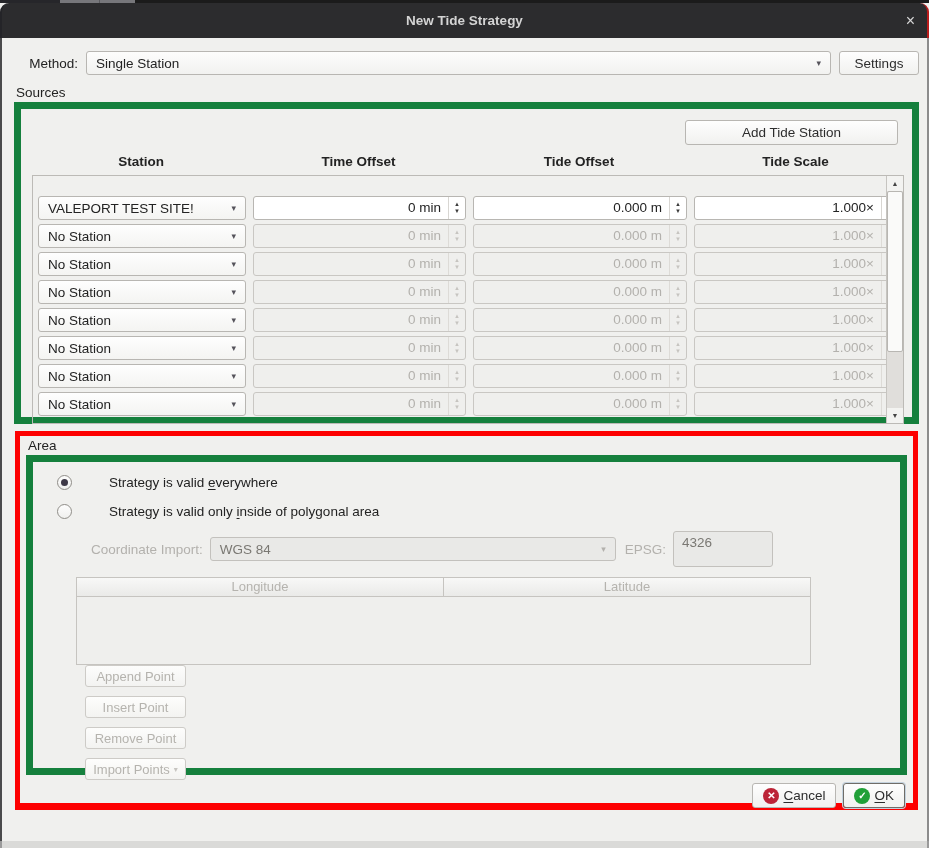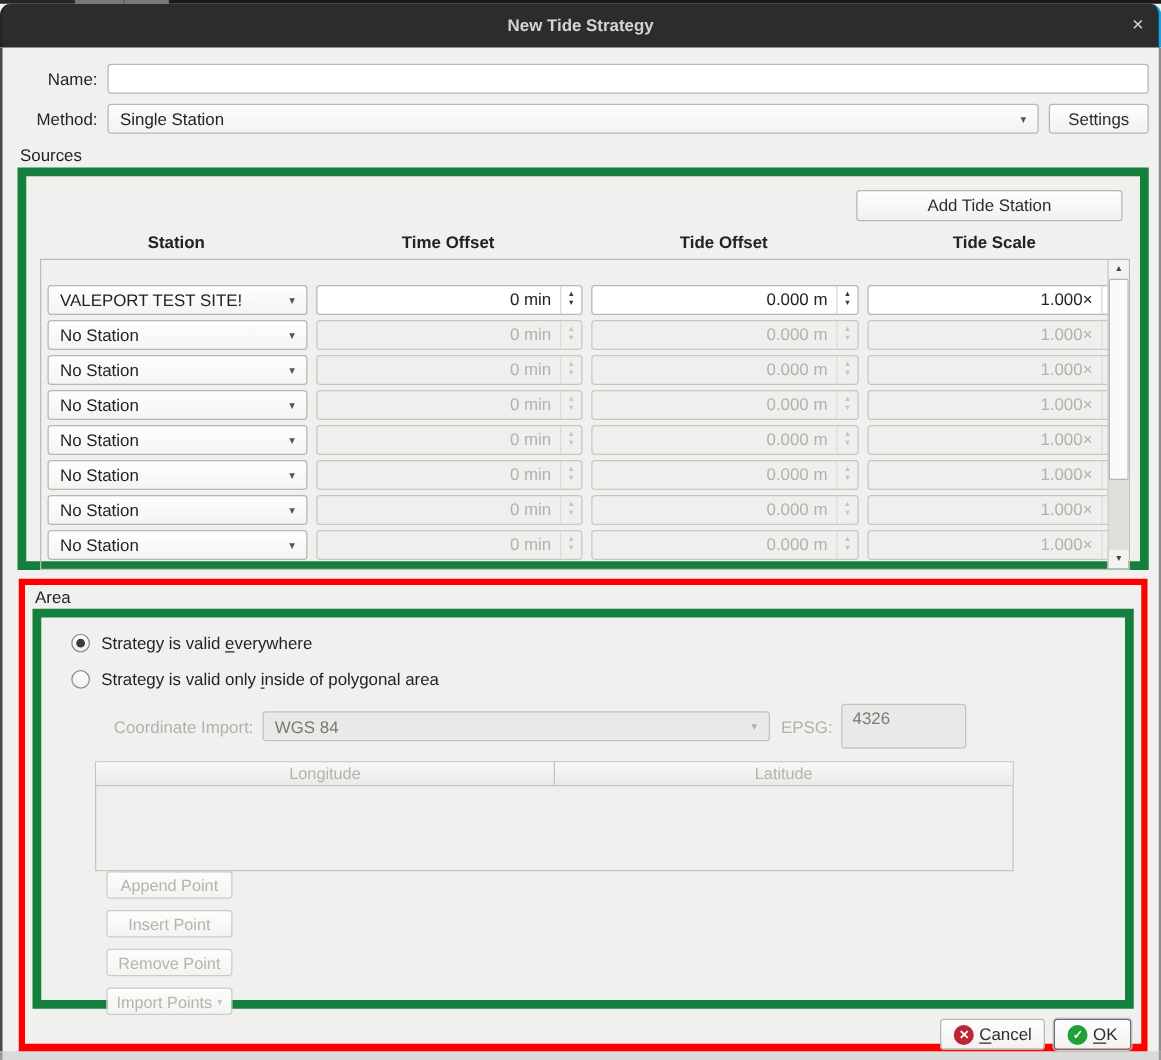--- a/index.html
+++ b/index.html
@@ -17,21 +17,21 @@
   .ts-a { width: 60px; background: #26262a; }
   .ts-b { width: 40px; background: #77777b; border-right: 1px solid #5a5a5e; }
   .ts-c { width: 35px; background: #77777b; }
   .ts-d { flex: 1; background: #1b1b1b; }
   
   .titlebar {
     height: 35px; background: #2c2c2e;
     border-radius: 9px 9px 0 0;
     display: flex; align-items: center; justify-content: center;
     position: relative;
-    border-left: 2px solid #242428; border-right: 2px solid #0ea5e9;
+    border-left: 2px solid #242428; border-right: 2px solid #b91c1c;
   }
   .titlebar .title { color: #d4d4d4; font-weight: bold; font-size: 13.5px; }
   .close-btn {
     position: absolute; right: 12px; top: 50%; transform: translateY(-50%);
     color: #d8d8d8; font-size: 16px; line-height: 16px; cursor: default;
   }
   .app-body {
     height: 803px;
     background: #f0f0ee;
     border-left: 2px solid #4a4a4c; border-right: 2px solid #8c8c8c;
@@ -105,21 +105,21 @@
   }
   
   .red-outline {
     margin: 7px 1px 0 1px;
     border: 5px solid #fd0000; border-bottom-width: 7px;
     padding: 1px 6px 0 6px;
     height: 379px;
   }
   .area-label { font-size: 13.5px; margin: 1px 0 2px 2px; }
   .area-box { height: 320px; padding: 13px 12px 0 12px; }
-  .radio-row { display: flex; align-items: flex-end; margin: 0 0 14px 12px; }
+  .radio-row { display: flex; align-items: flex-end; margin: 0 0 14px 12px; gap: 28px; }
   .radio {
     width: 15px; height: 15px; border-radius: 50%;
     border: 1px solid #908e89; background: linear-gradient(#fdfdfd,#f0f0ee);
     margin-right: 9px; display: flex; align-items: center; justify-content: center;
   }
   .radio .dot { width: 7px; height: 7px; border-radius: 50%; background: transparent; }
   .radio.checked .dot { background: #3d3846; }
   .radio-label { font-size: 13.5px; }
   .mn { text-decoration: underline; text-underline-offset: 2px; }
   .coord-row { display: flex; align-items: center; margin: -2px 0 0 46px; }
@@ -172,24 +172,20 @@
   <div class="ts-d"></div>
 </div>
 
 <div class="titlebar">
   <span class="title">New Tide Strategy</span>
   <span class="close-btn">×</span>
 </div>
 
 <div class="app-body">
 
-  <div class="form-row">
-    <div class="form-label">Name:</div>
-    <div class="text-input"></div>
-  </div>
 
   <div class="form-row">
     <div class="form-label">Method:</div>
     <div class="combo method-combo">
       <span>Single Station</span>
       <span class="combo-arrow">▾</span>
     </div>
     <div class="btn settings-btn">Settings</div>
   </div>
 

